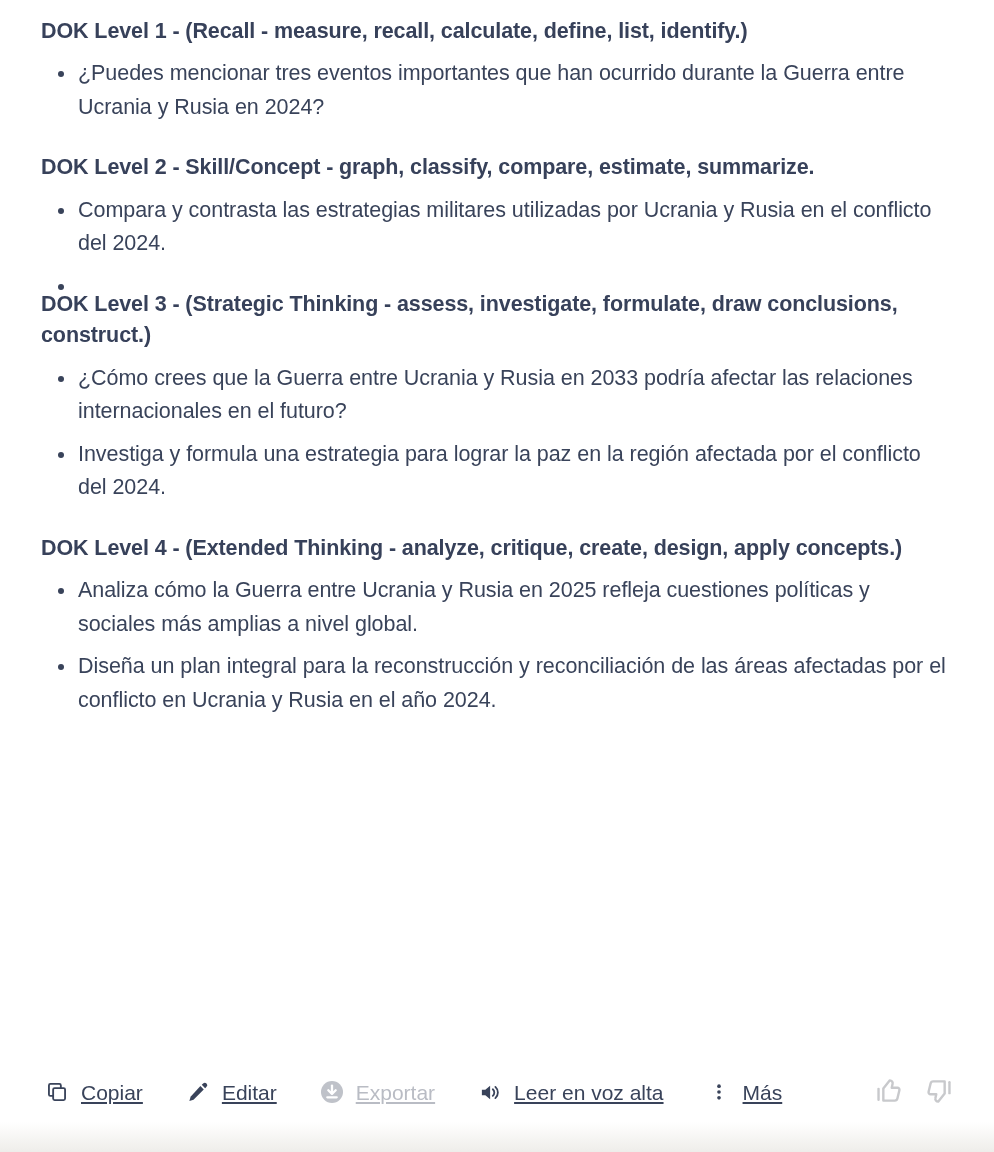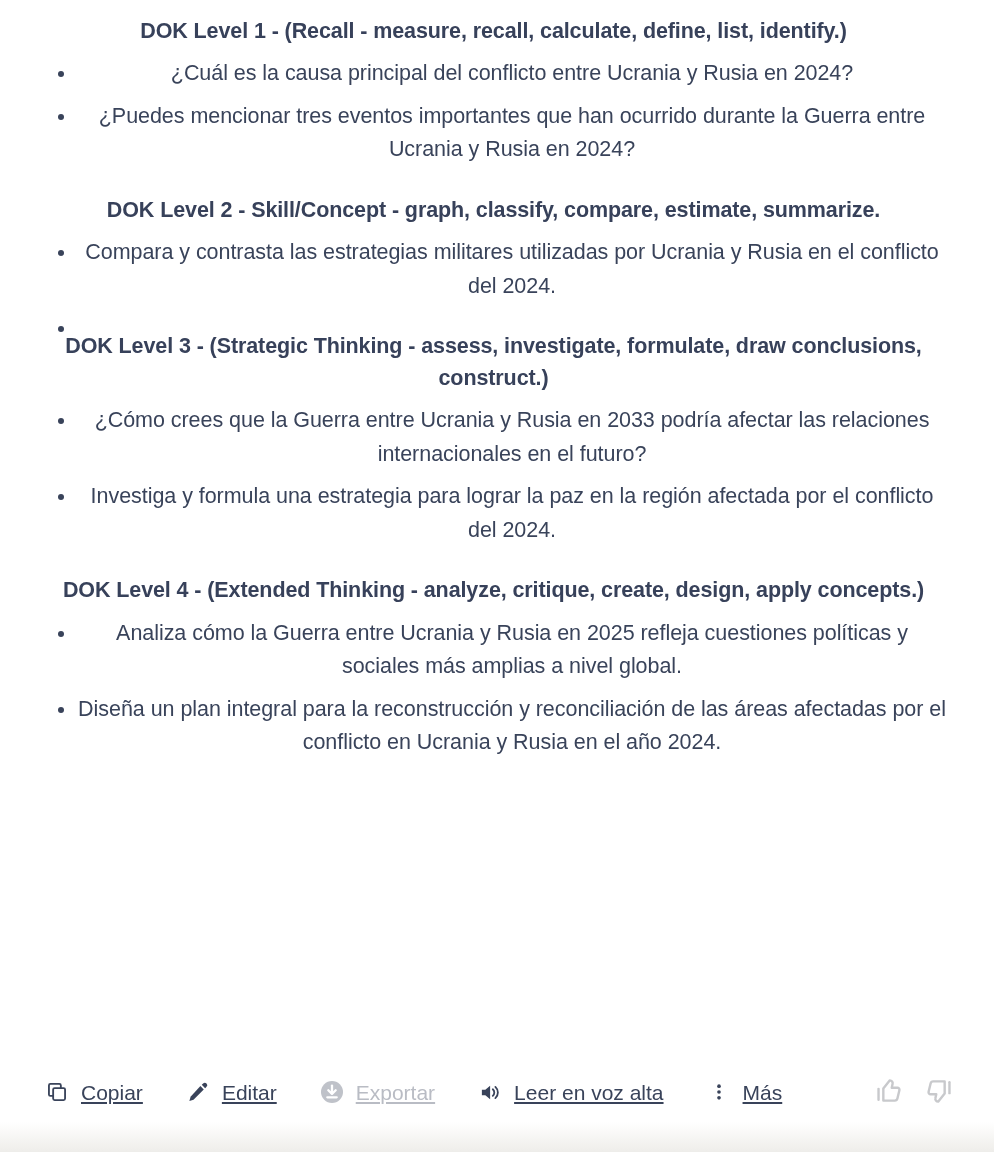--- a/index.html
+++ b/index.html
@@ -22,21 +22,20 @@
     position: absolute;
     inset: 0;
     display: flex;
     flex-direction: column;
   }
 
   .answer-body {
     padding: 16px 48px 0 41px;
     flex: 1 1 auto;
     overflow: hidden;
-    text-align: center;
   }
 
   .dok-heading {
     font-size: 21.5px;
     font-weight: bold;
     line-height: 1.46;
     color: #37415a;
     margin: 0 0 6px 0;
     letter-spacing: -0.1px;
     max-width: 910px;
@@ -160,21 +159,20 @@
 </head>
 <body>
 
 <div id="message-root">
 
   <div class="answer-body">
 
     <div class="section first">
       <h3 class="dok-heading">DOK Level 1 - (Recall - measure, recall, calculate, define, list, identify.)</h3>
       <ul class="dok-list">
-        <li><span class="bullet-dot"></span><span>¿Cuál es la causa principal del conflicto entre Ucrania y Rusia en 2024?</span></li>
         <li><span class="bullet-dot"></span><span>¿Puedes mencionar tres eventos importantes que han ocurrido durante la Guerra entre Ucrania y Rusia en 2024?</span></li>
       </ul>
     </div>
 
     <div class="section">
       <h3 class="dok-heading">DOK Level 2 - Skill/Concept - graph, classify, compare, estimate, summarize.</h3>
       <ul class="dok-list">
         <li><span class="bullet-dot"></span><span>Compara y contrasta las estrategias militares utilizadas por Ucrania y Rusia en el conflicto del 2024.</span></li>
         <li><span class="bullet-dot"></span></li>
       </ul>

